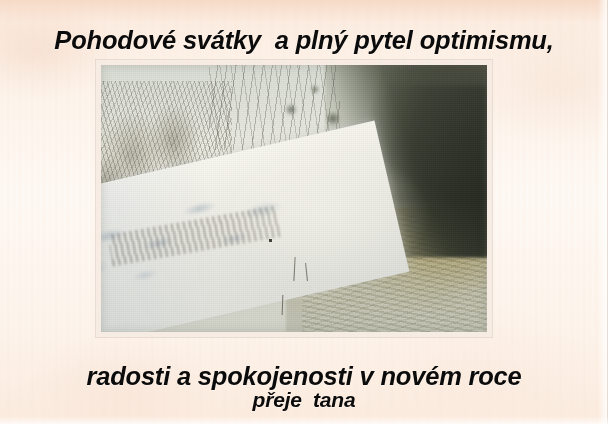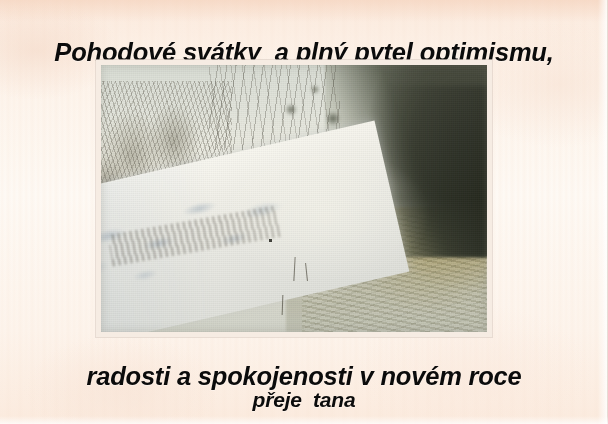--- a/index.html
+++ b/index.html
@@ -73,21 +73,21 @@
     width: 608px;
     text-align: center;
     color: #0b0b0b;
     font-weight: bold;
     font-style: italic;
     white-space: pre;
     letter-spacing: -0.2px;
     text-shadow: 0 1px 0 rgba(255,255,255,0.35);
   }
 
-  #line-top    { top: 38px;  font-size: 25.5px; }
+  #line-top    { top: 26px;  font-size: 25.5px; }
   #line-bottom { top: 362px; font-size: 25.5px; }
   #line-sign   { top: 388px; font-size: 21px;  }
 
   
   #photo-frame {
     position: absolute;
     left: 96px;
     top: 60px;
     width: 396px;
     height: 277px;

